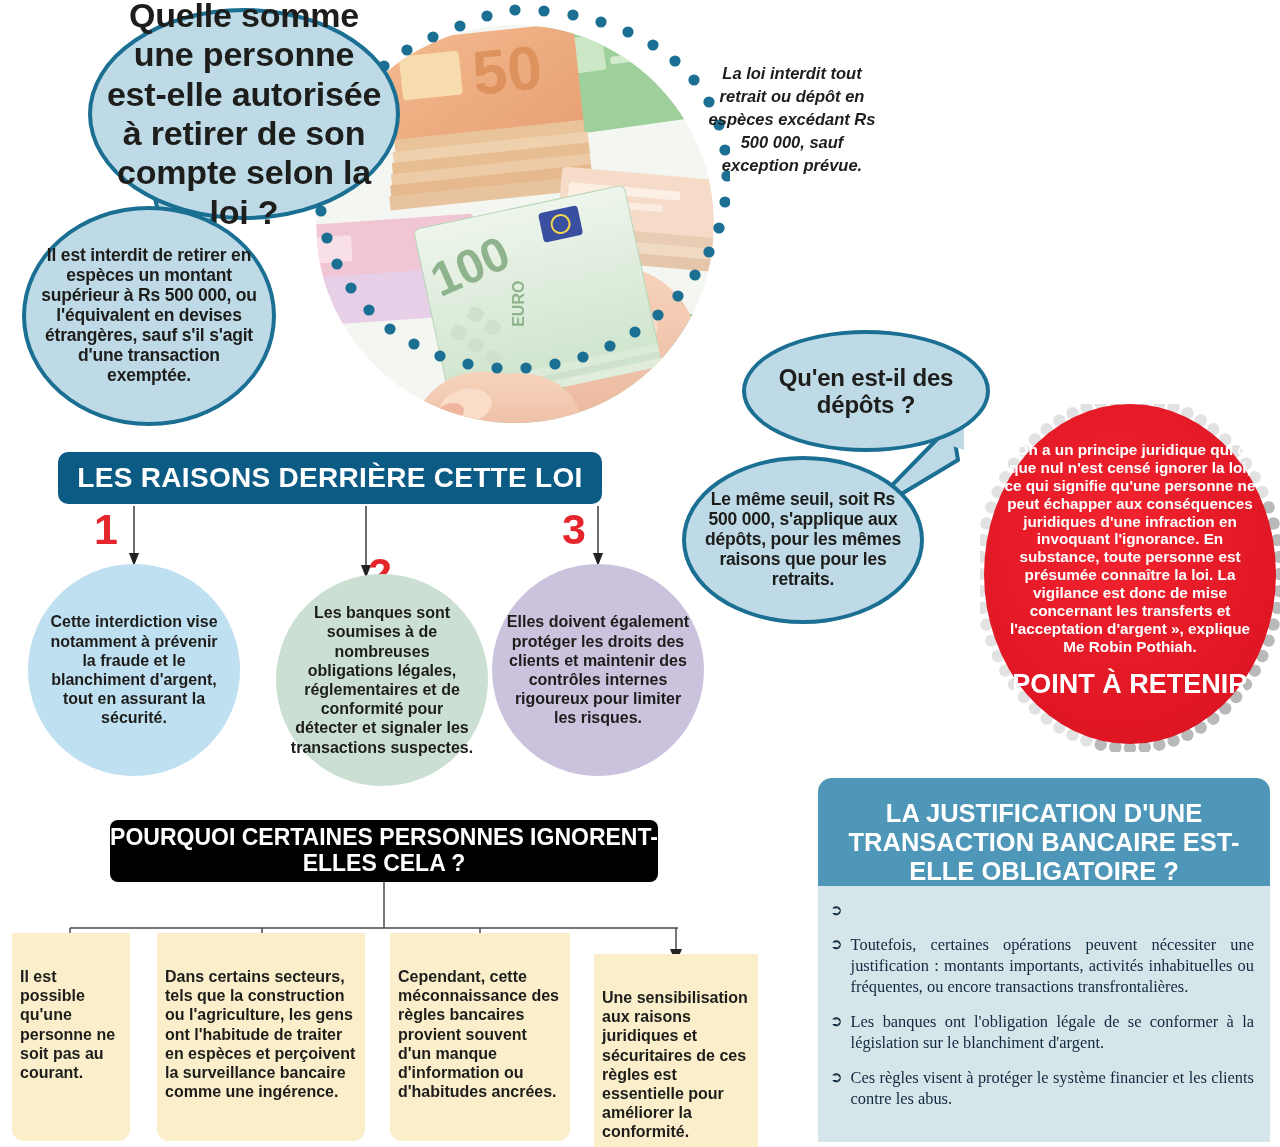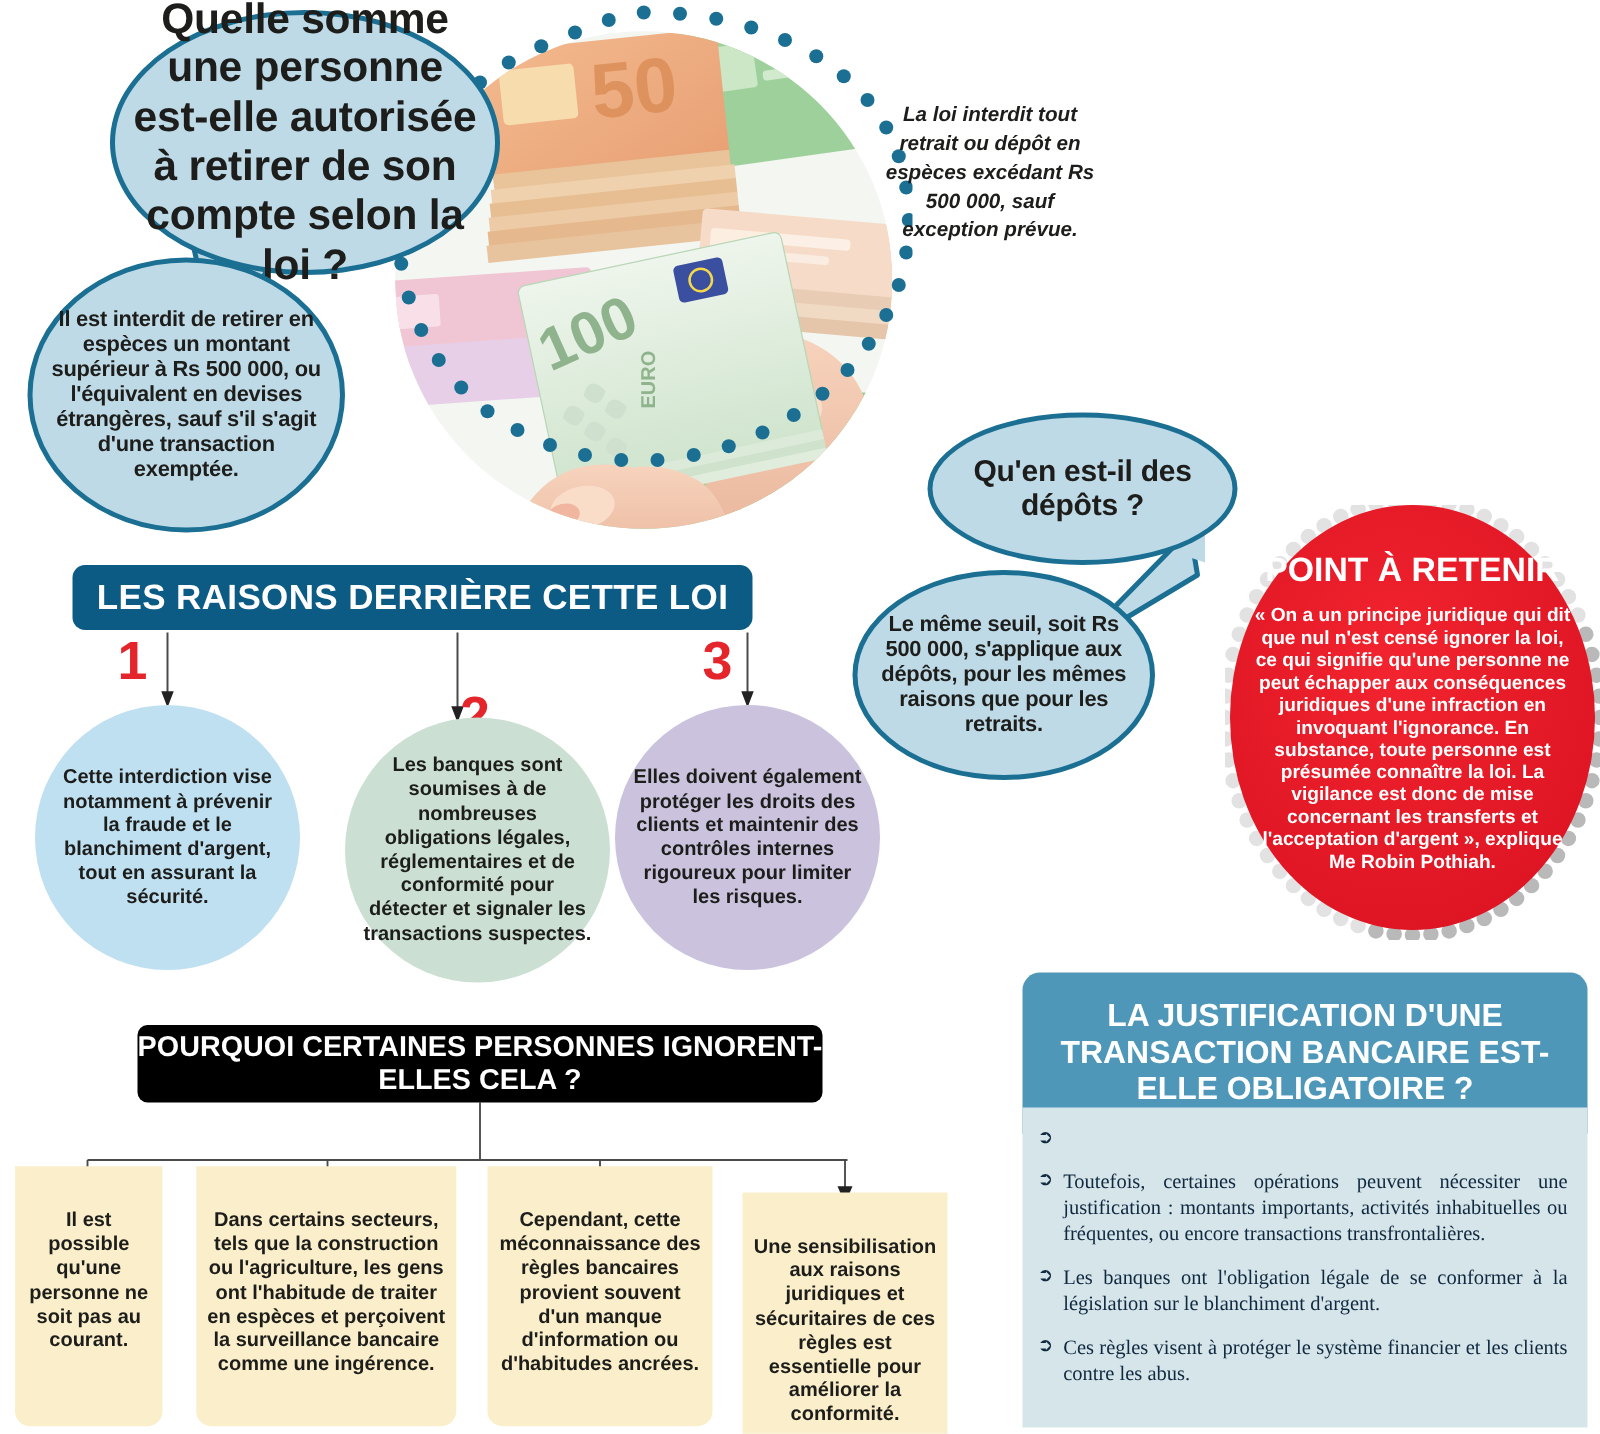--- a/index.html
+++ b/index.html
@@ -27,21 +27,21 @@
   #photo-money{
     left:316px;top:14px;width:398px;height:420px;border-radius:50%;
     overflow:hidden;
   }
   #photo-money .img{position:absolute;inset:0;border-radius:50%;overflow:hidden;}
   .dot-ring{position:absolute;left:300px;top:0px;width:430px;height:450px;}
 
   
   #caption-law{
     left:706px;top:62px;width:172px;font-style:italic;font-weight:bold;
-    font-size:16.5px;line-height:1.4;text-align:center;color:#1d1d1b;margin-top:19px;
+    font-size:16.5px;line-height:1.4;text-align:center;color:#1d1d1b;
   }
 
   
   .bar{
     position:absolute;color:#ffffff;font-weight:bold;text-align:center;
     display:flex;align-items:center;justify-content:center;box-sizing:border-box;
   }
   #header-reasons{
     left:58px;top:452px;width:544px;height:52px;background:#0c5b85;
     border-radius:10px;font-size:28px;letter-spacing:0.3px;
@@ -80,21 +80,21 @@
     position:absolute;left:14px;top:24px;right:14px;bottom:16px;
     display:flex;flex-direction:column;align-items:center;
     color:#ffffff;text-align:center;
   }
   #badge-title{font-size:27px;font-weight:bold;line-height:1.08;margin-top:14px;}
   #badge-body{font-size:15.3px;font-weight:bold;line-height:1.17;margin-top:13px;padding:0 6px;}
 
   
   .ybox{
     position:absolute;background:#faefca;border-radius:0 0 12px 12px;
-    text-align:center;font-weight:bold;font-size:16px;line-height:1.2;
+    font-weight:bold;font-size:16px;line-height:1.2;
     box-sizing:border-box;padding:34px 8px 10px;
   }
   #ybox-1{left:12px;top:933px;width:118px;height:208px;}
   #ybox-2{left:157px;top:933px;width:208px;height:208px;}
   #ybox-3{left:390px;top:933px;width:180px;height:208px;}
   #ybox-4{left:594px;top:933px;width:164px;height:208px;margin-top:21px;}
 
   
   #panel-justification{
     position:absolute;left:818px;top:886px;width:452px;height:256px;
@@ -390,22 +390,22 @@
         <circle cx="66.7" cy="25.3" r="6.2" fill="#e2e2e2"></circle>
         <circle cx="79.3" cy="16.5" r="6.2" fill="#e2e2e2"></circle>
         <circle cx="92.6" cy="9.2" r="6.2" fill="#e2e2e2"></circle>
         <circle cx="106.5" cy="3.5" r="6.2" fill="#e2e2e2"></circle>
         <circle cx="120.7" cy="-0.7" r="6.2" fill="#e2e2e2"></circle>
         <circle cx="135.3" cy="-3.2" r="6.2" fill="#e2e2e2"></circle>
       </g>
     <ellipse cx="150" cy="170" rx="146" ry="170" fill="url(#rg)"></ellipse>
   </svg>
   <div class="content">
+    <div id="badge-body">« On a un principe juridique qui dit que nul n'est censé ignorer la loi, ce qui signifie qu'une personne ne peut échapper aux conséquences juridiques d'une infraction en invoquant l'ignorance. En substance, toute personne est présumée connaître la loi. La vigilance est donc de mise concernant les transferts et l'acceptation d'argent », explique Me Robin Pothiah.</div>
     <div id="badge-title">POINT À RETENIR</div>
-    <div id="badge-body">« On a un principe juridique qui dit que nul n'est censé ignorer la loi, ce qui signifie qu'une personne ne peut échapper aux conséquences juridiques d'une infraction en invoquant l'ignorance. En substance, toute personne est présumée connaître la loi. La vigilance est donc de mise concernant les transferts et l'acceptation d'argent », explique Me Robin Pothiah.</div>
   </div>
 </div>
 
 <div class="bar" id="header-why-ignore">POURQUOI CERTAINES PERSONNES IGNORENT-ELLES CELA ?</div>
 
 <div class="ybox" id="ybox-1">Il est possible qu'une personne ne soit pas au courant.</div>
 <div class="ybox" id="ybox-2">Dans certains secteurs, tels que la construction ou l'agriculture, les gens ont l'habitude de traiter en espèces et perçoivent la surveillance bancaire comme une ingérence.</div>
 <div class="ybox" id="ybox-3">Cependant, cette méconnaissance des règles bancaires provient souvent d'un manque d'information ou d'habitudes ancrées.</div>
 <div class="ybox" id="ybox-4">Une sensibilisation aux raisons juridiques et sécuritaires de ces règles est essentielle pour améliorer la conformité.</div>
 

